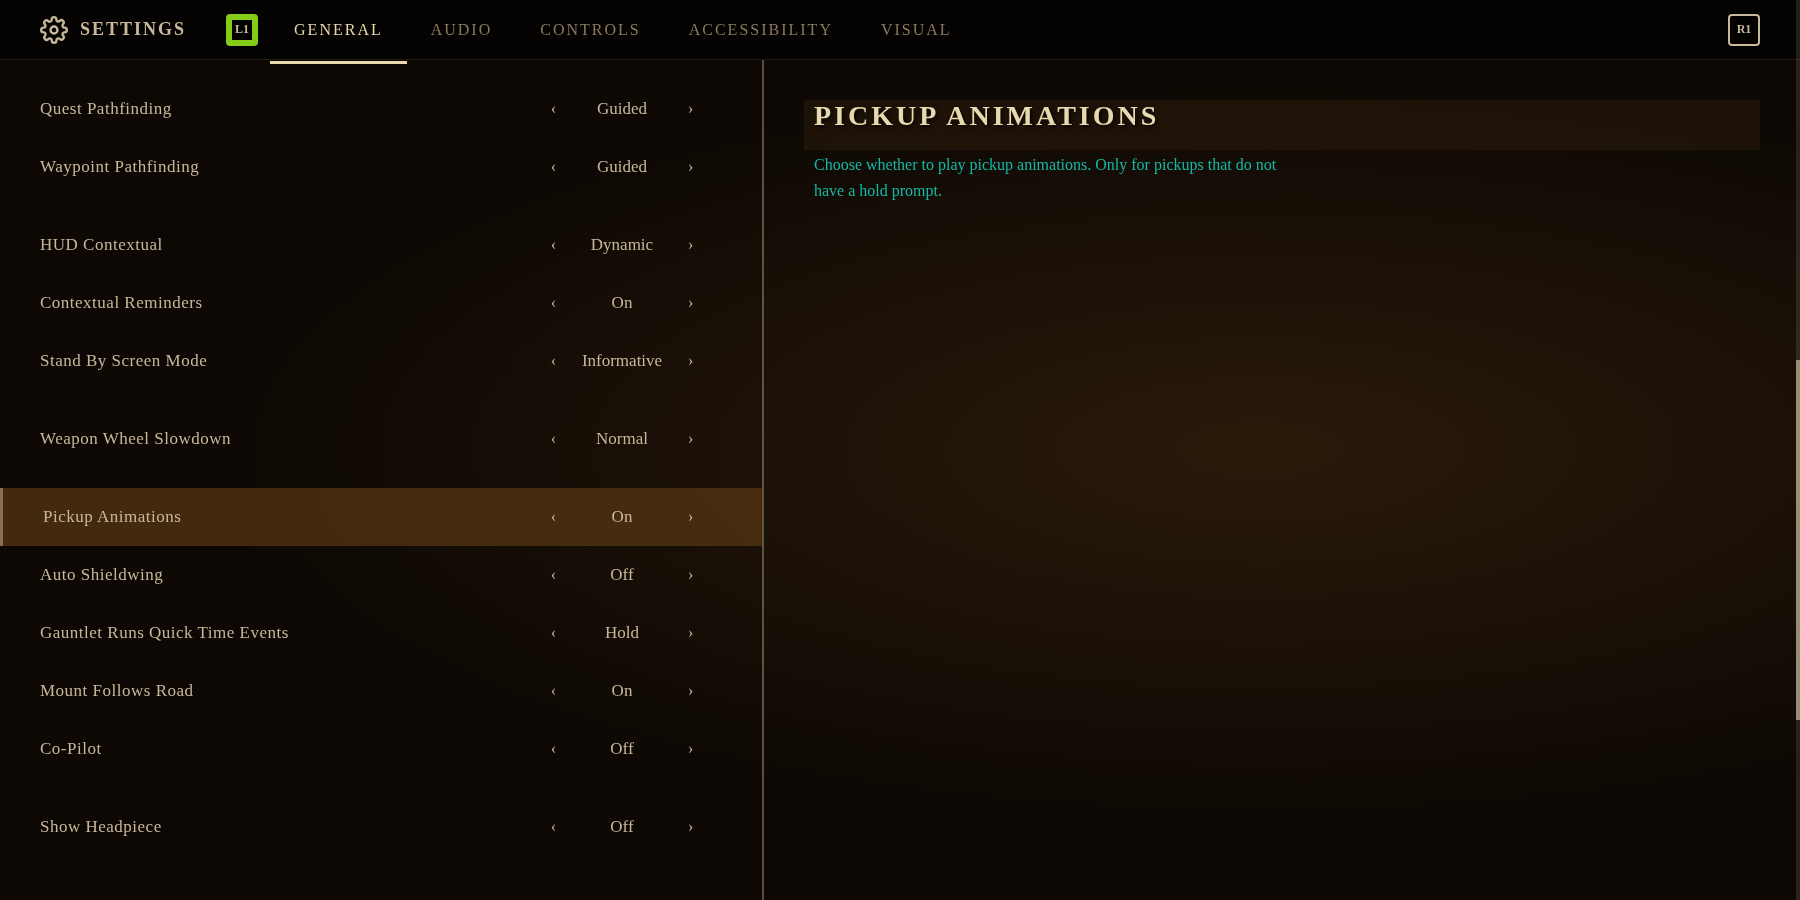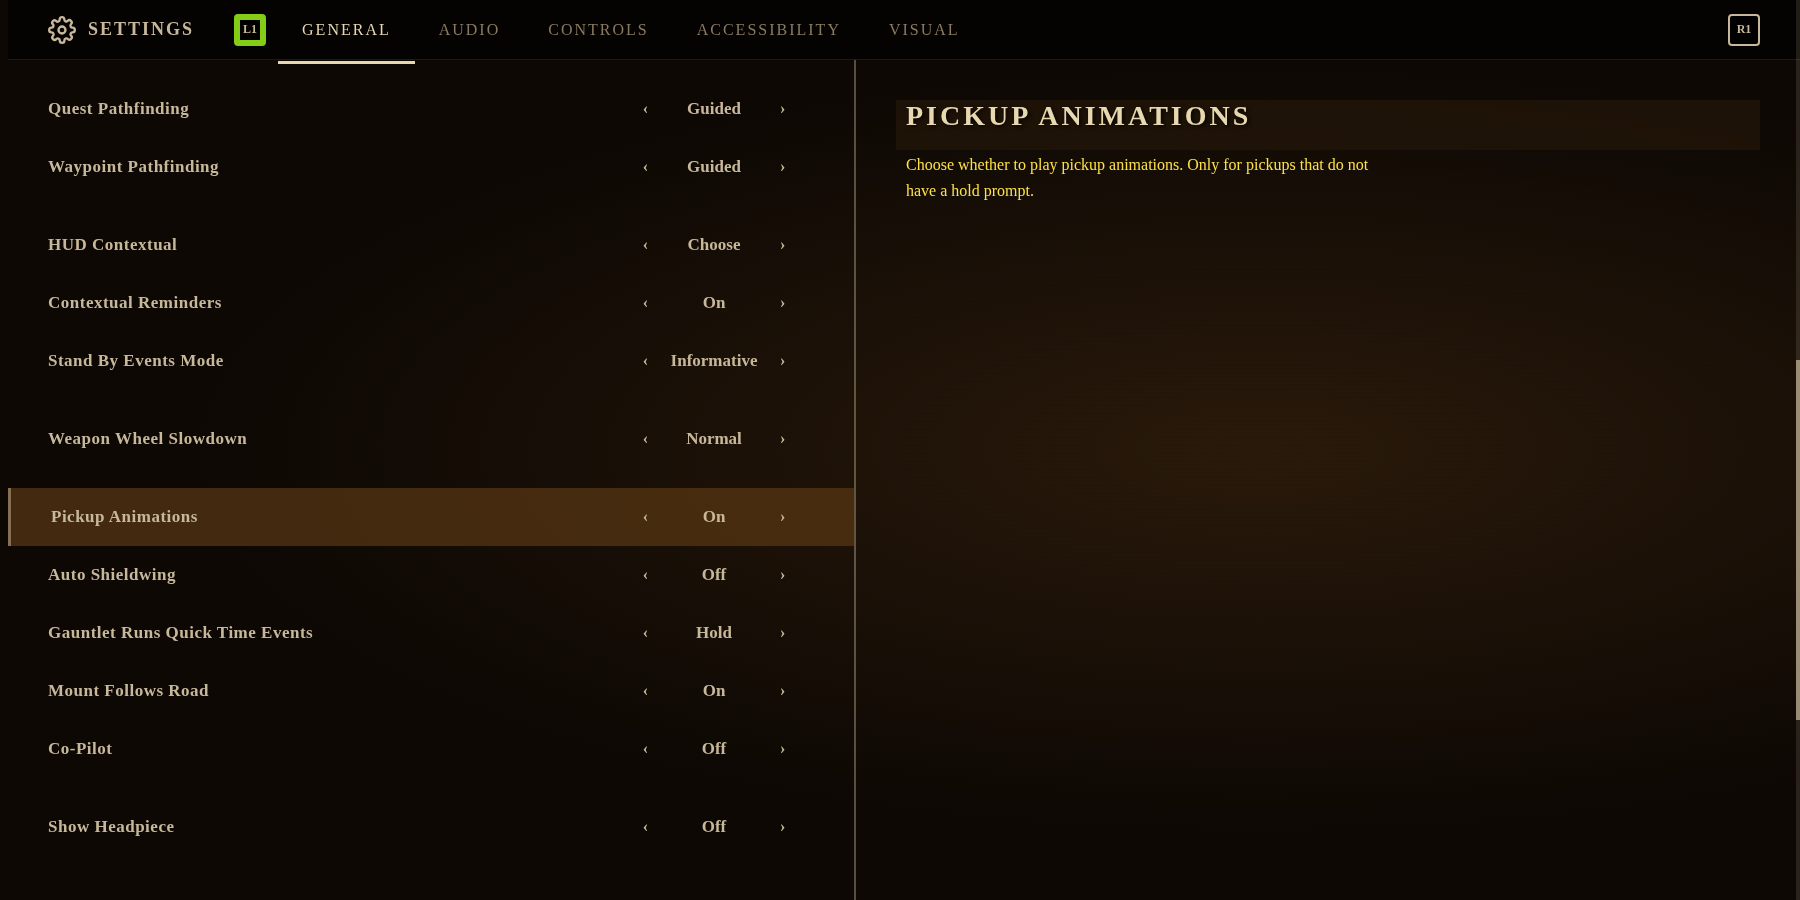--- a/index.html
+++ b/index.html
@@ -32,21 +32,20 @@
         );
       pointer-events: none;
       z-index: 0;
     }
 
     .container {
       position: relative;
       z-index: 1;
       width: 100%;
       height: 100%;
-      padding-left: 8px;
     }
 
     
     .top-nav {
       display: flex;
       align-items: center;
       height: 60px;
       background: rgba(0,0,0,0.6);
       border-bottom: 1px solid rgba(100,80,50,0.3);
       padding: 0 40px;
@@ -141,25 +140,24 @@
     }
 
     
     .main-content {
       display: flex;
       height: calc(100% - 60px);
     }
 
     
     .left-panel {
-      width: 848px;
+      width: 764px;
       padding: 20px 0;
       overflow-y: auto;
       border-right: 2px solid rgba(200,184,154,0.4);
-      font-weight: bold;
     }
 
     .left-panel::-webkit-scrollbar {
       width: 6px;
     }
     .left-panel::-webkit-scrollbar-track {
       background: rgba(0,0,0,0.3);
     }
     .left-panel::-webkit-scrollbar-thumb {
       background: rgba(200,184,154,0.5);
@@ -239,21 +237,21 @@
       top: 40px;
       left: 40px;
       right: 40px;
       height: 50px;
       background: rgba(40,25,10,0.6);
       z-index: -1;
     }
 
     .detail-description {
       font-size: 16px;
-      color: #fde047;
+      color: #14b8a6;
       line-height: 1.6;
       max-width: 480px;
     }
 
     
     .scroll-track {
       position: absolute;
       right: 0;
       top: 0;
       width: 4px;
@@ -315,34 +313,34 @@
             <span class="chevron">‹</span>
             <span class="setting-value">Guided</span>
             <span class="chevron">›</span>
           </div>
         </div>
         <div class="setting-row spacer"></div>
         <div class="setting-row">
           <span class="setting-name">HUD Contextual</span>
           <div class="setting-controls">
             <span class="chevron">‹</span>
-            <span class="setting-value">Choose</span>
+            <span class="setting-value">Dynamic</span>
             <span class="chevron">›</span>
           </div>
         </div>
         <div class="setting-row">
           <span class="setting-name">Contextual Reminders</span>
           <div class="setting-controls">
             <span class="chevron">‹</span>
             <span class="setting-value">On</span>
             <span class="chevron">›</span>
           </div>
         </div>
         <div class="setting-row">
-          <span class="setting-name">Stand By Events Mode</span>
+          <span class="setting-name">Stand By Screen Mode</span>
           <div class="setting-controls">
             <span class="chevron">‹</span>
             <span class="setting-value">Informative</span>
             <span class="chevron">›</span>
           </div>
         </div>
         <div class="setting-row spacer"></div>
         <div class="setting-row">
           <span class="setting-name">Weapon Wheel Slowdown</span>
           <div class="setting-controls">

